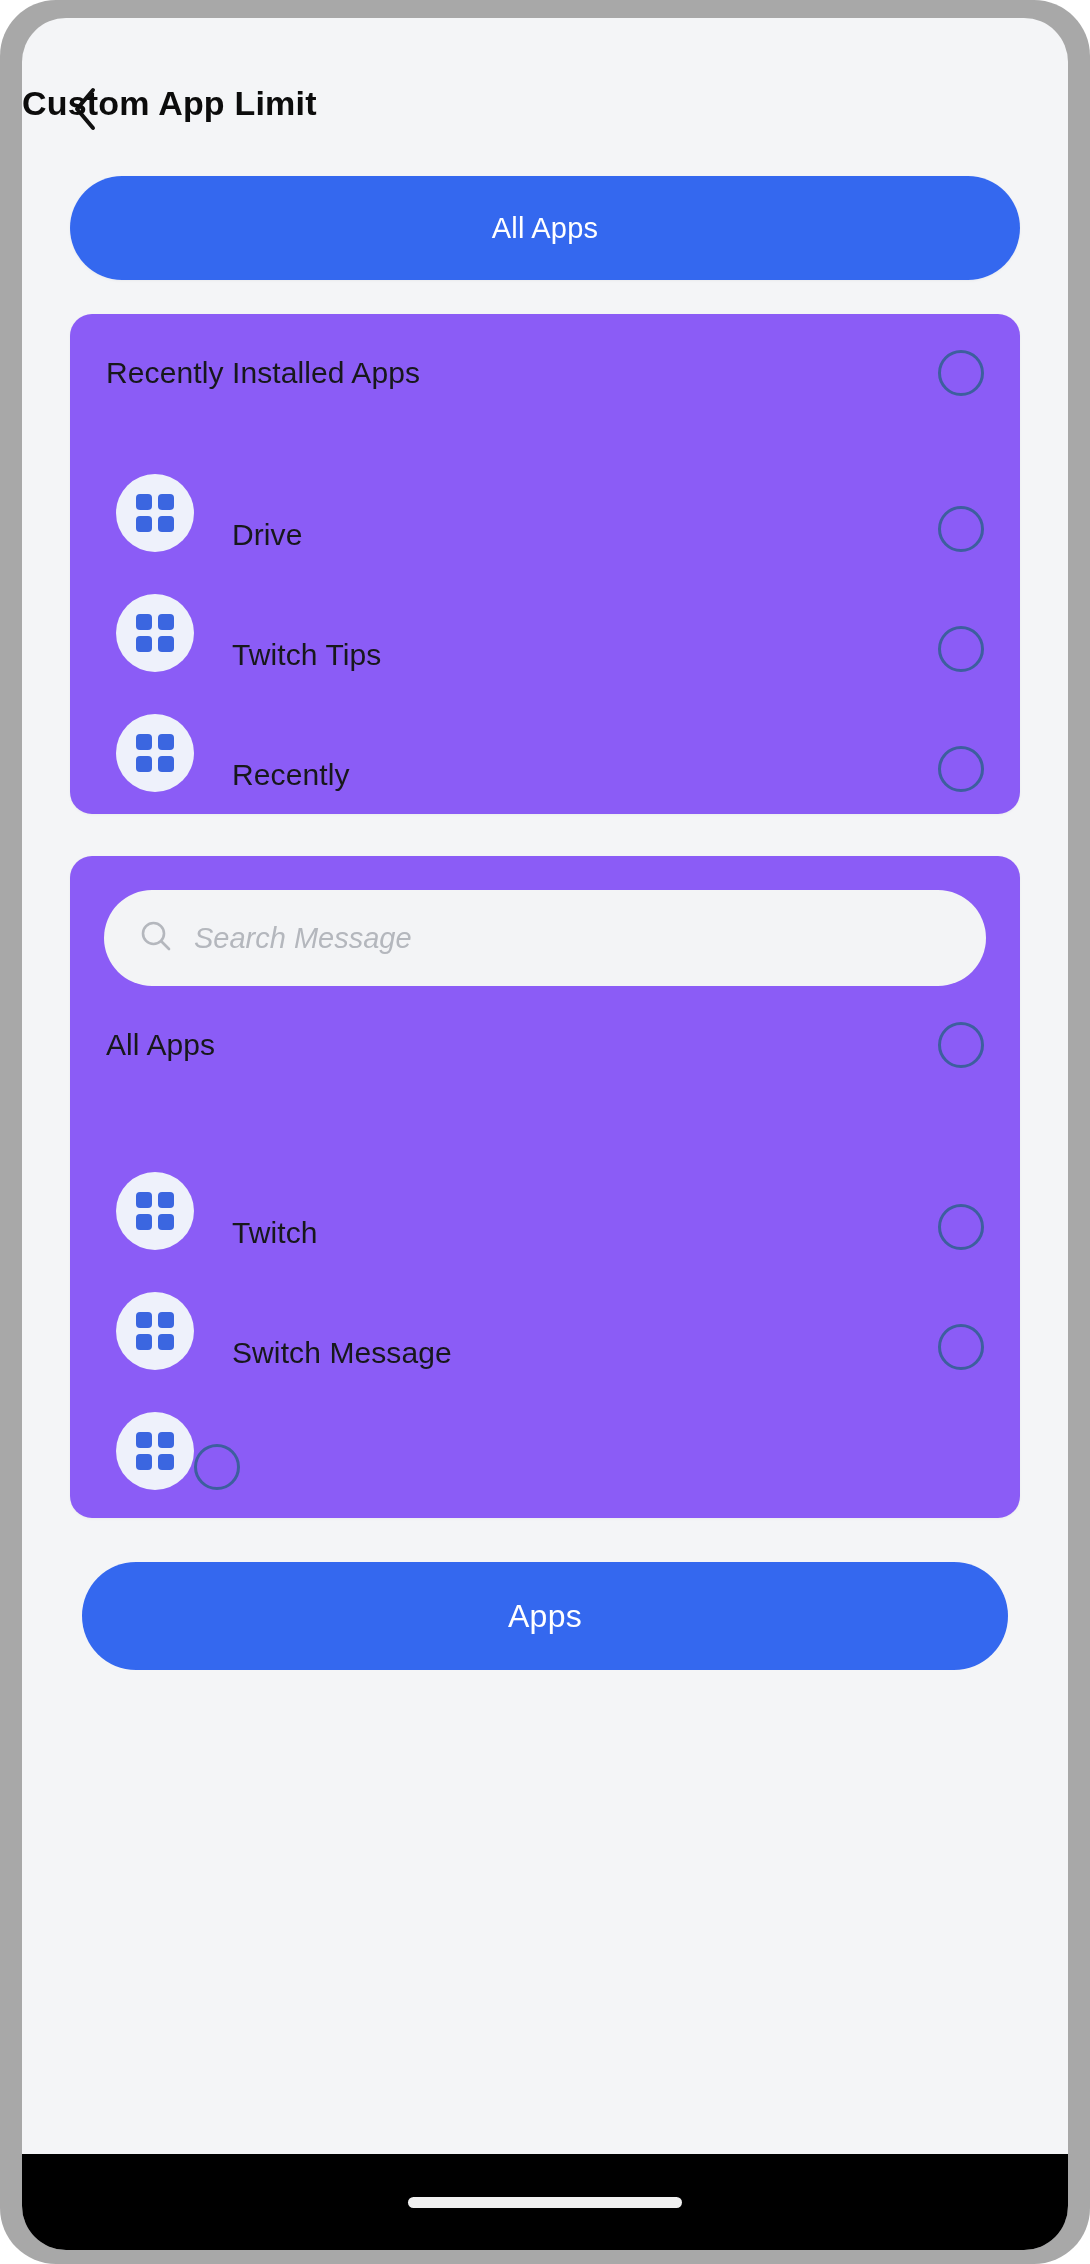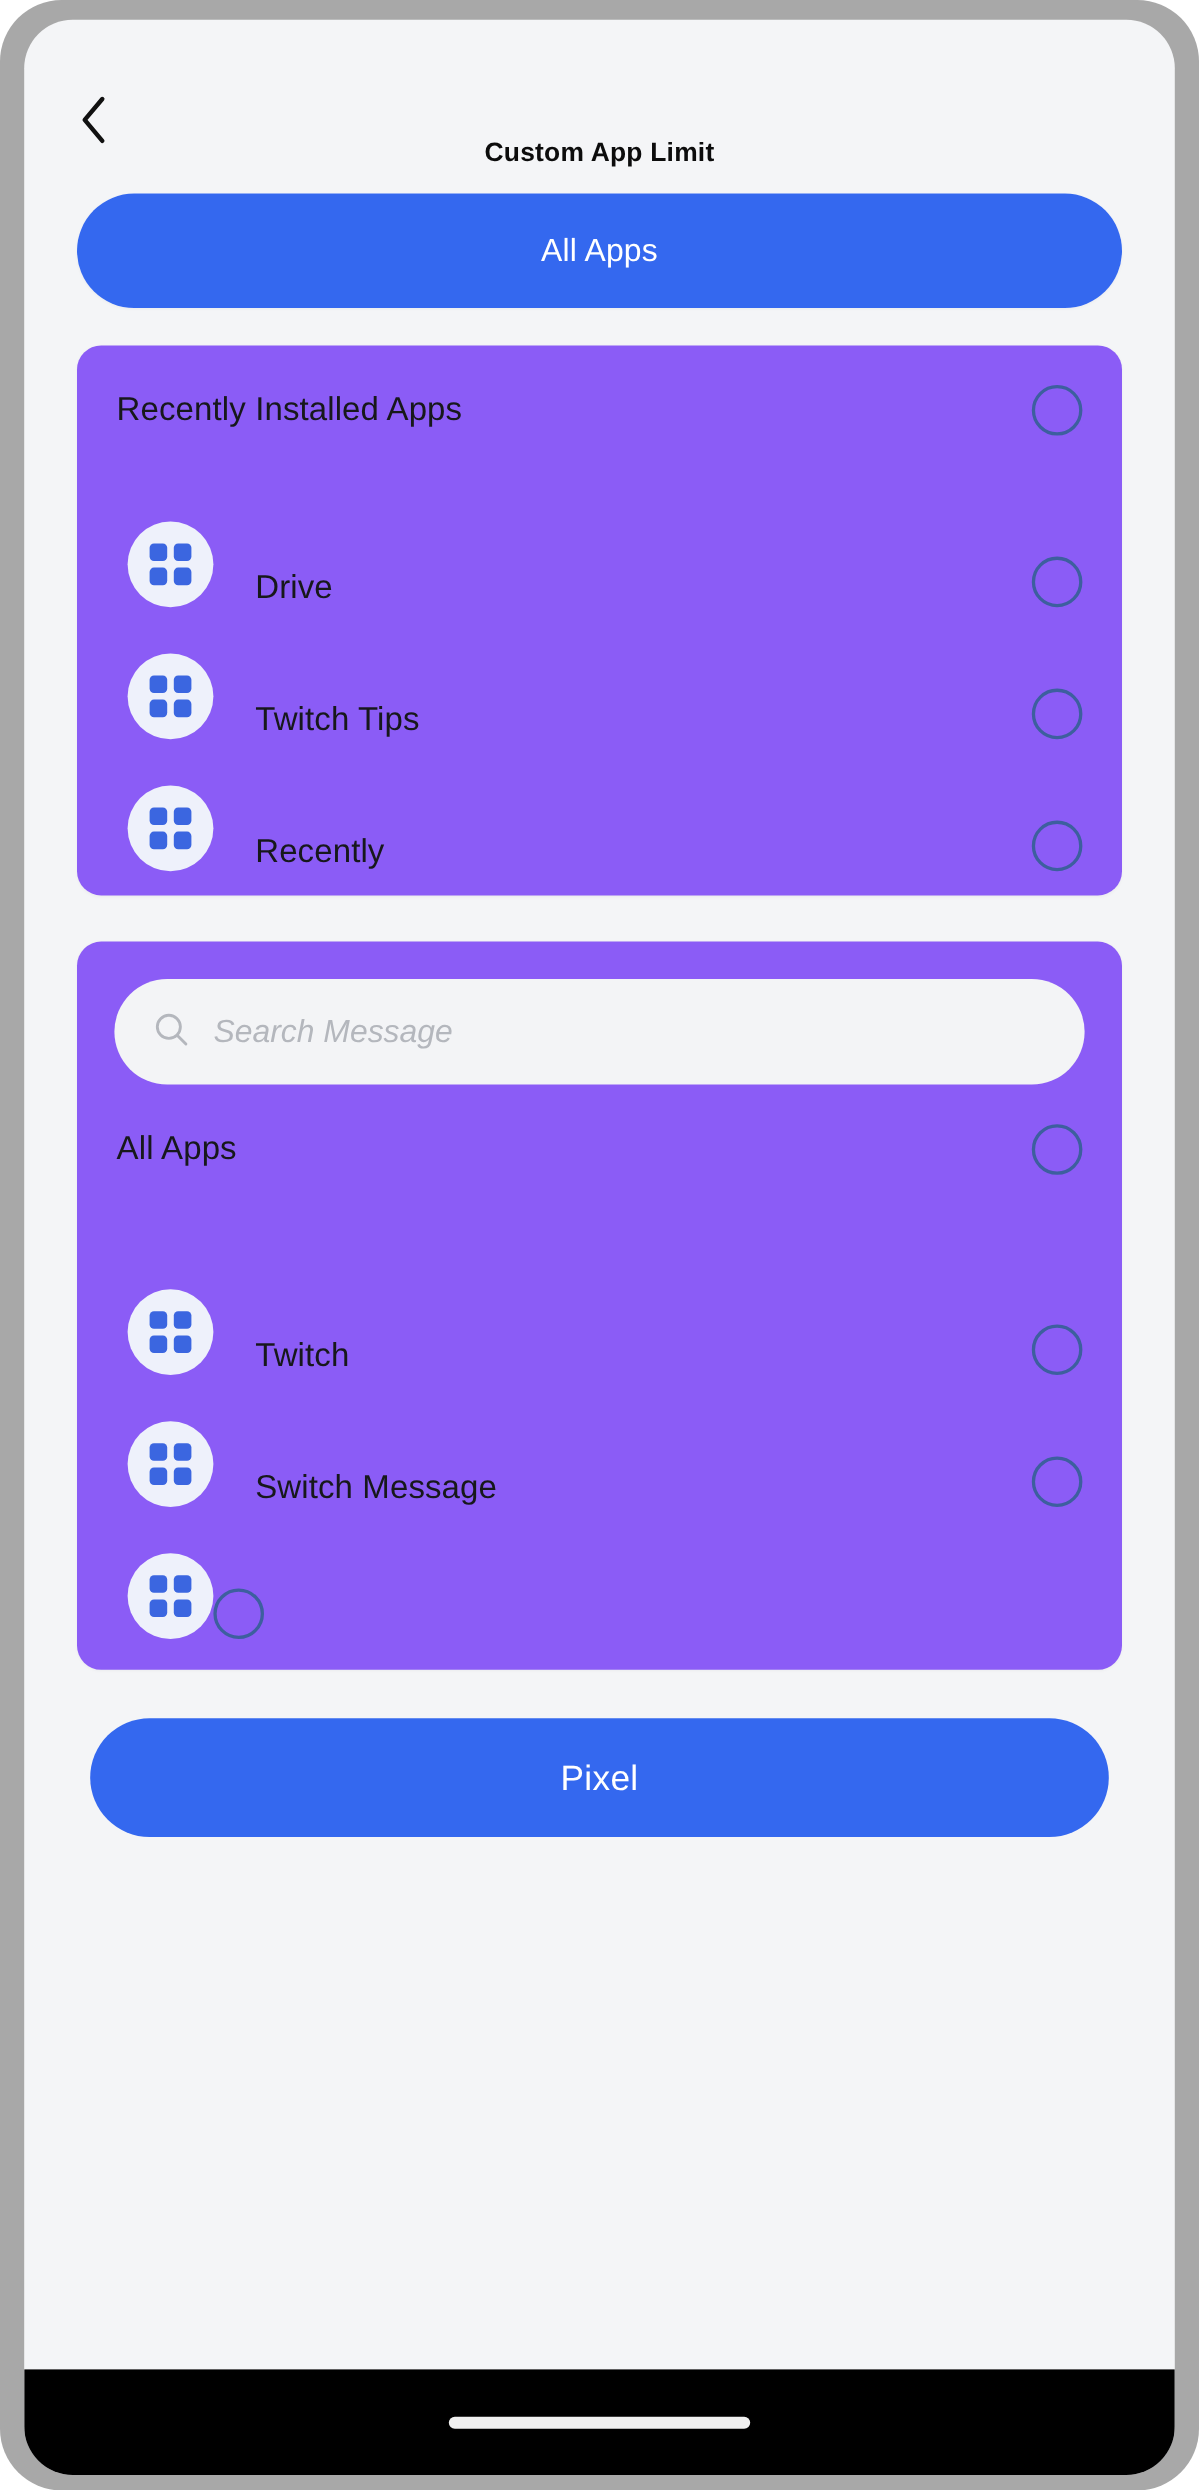--- a/index.html
+++ b/index.html
@@ -53,26 +53,24 @@
     align-items: center;
     justify-content: center;
     cursor: pointer;
   }
   .back-btn svg { display: block; }
   .page-title {
     position: absolute;
     left: 0;
     right: 0;
     top: 66px;
-    text-align: center;
-    font-size: 24px;
+    font-size: 34px;
     font-weight: bold;
     color: #0c0c0c;
     letter-spacing: 0.2px;
-    margin-top: 41px;
   }
 
   
   .tabs {
     position: relative;
     margin: 30px 48px 0 48px;
     height: 104px;
     background: #ffffff;
     border-radius: 52px;
     display: flex;
@@ -358,21 +356,21 @@
               <i></i>
               <i></i>
             </div>
         </div>
         <div class="radio"></div>
       </div>
 
     </div>
 
     <div class="apply-wrap">
-      <button class="apply-btn">Pixel</button>
+      <button class="apply-btn">Apps</button>
     </div>
 
     <div class="nav-bar">
       <div class="home-indicator"></div>
     </div>
 
   </div>
 </div>
 
 </body></html>

